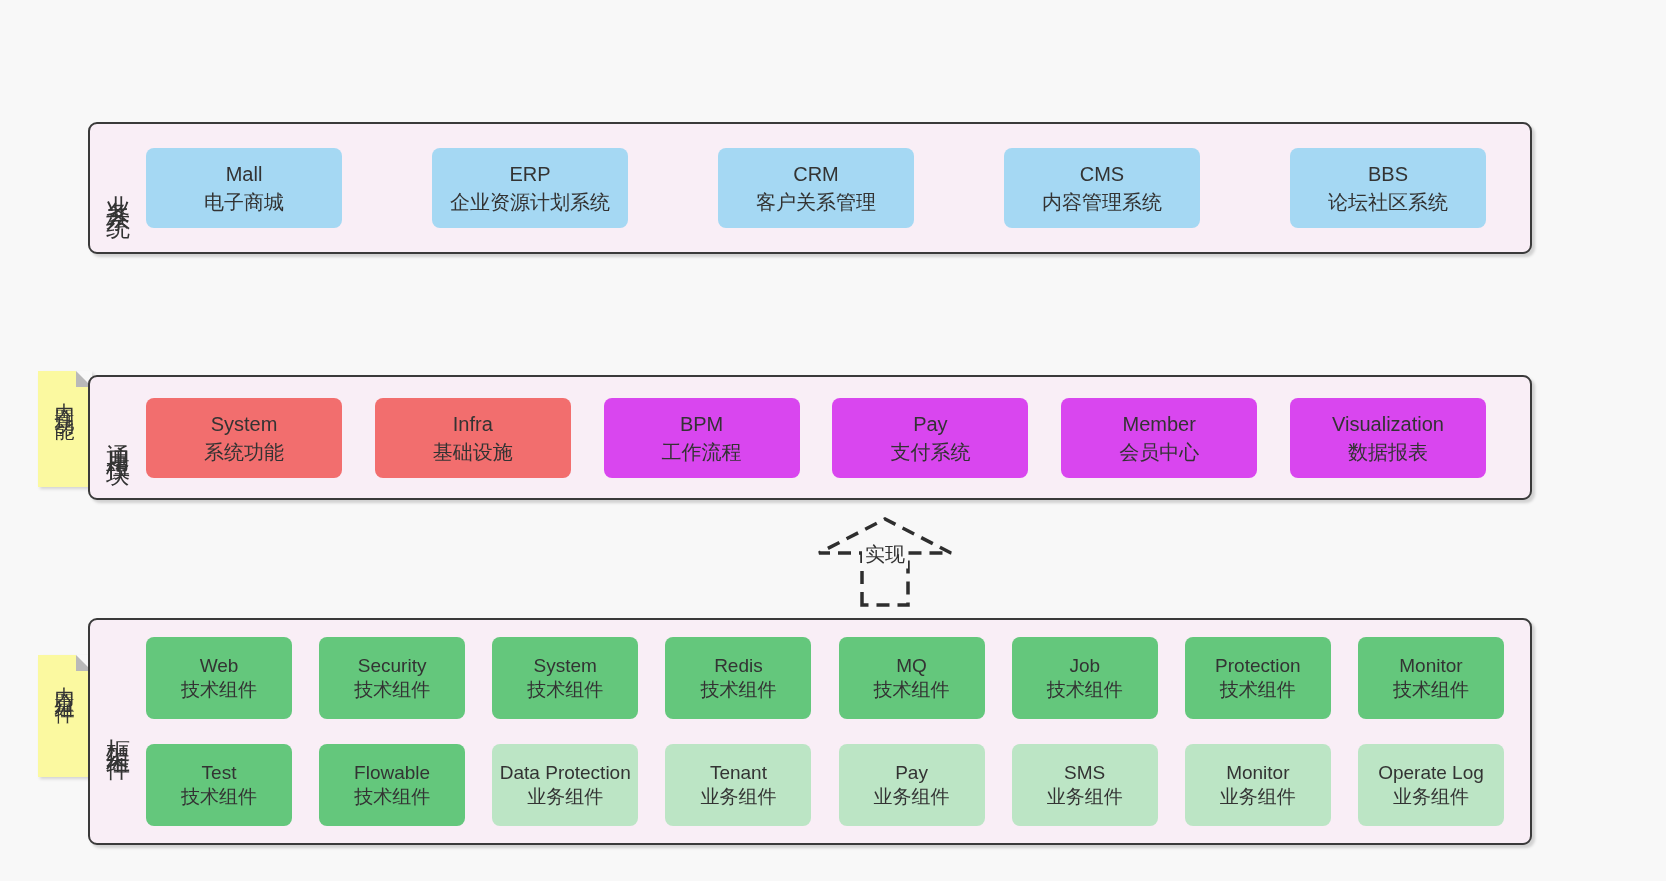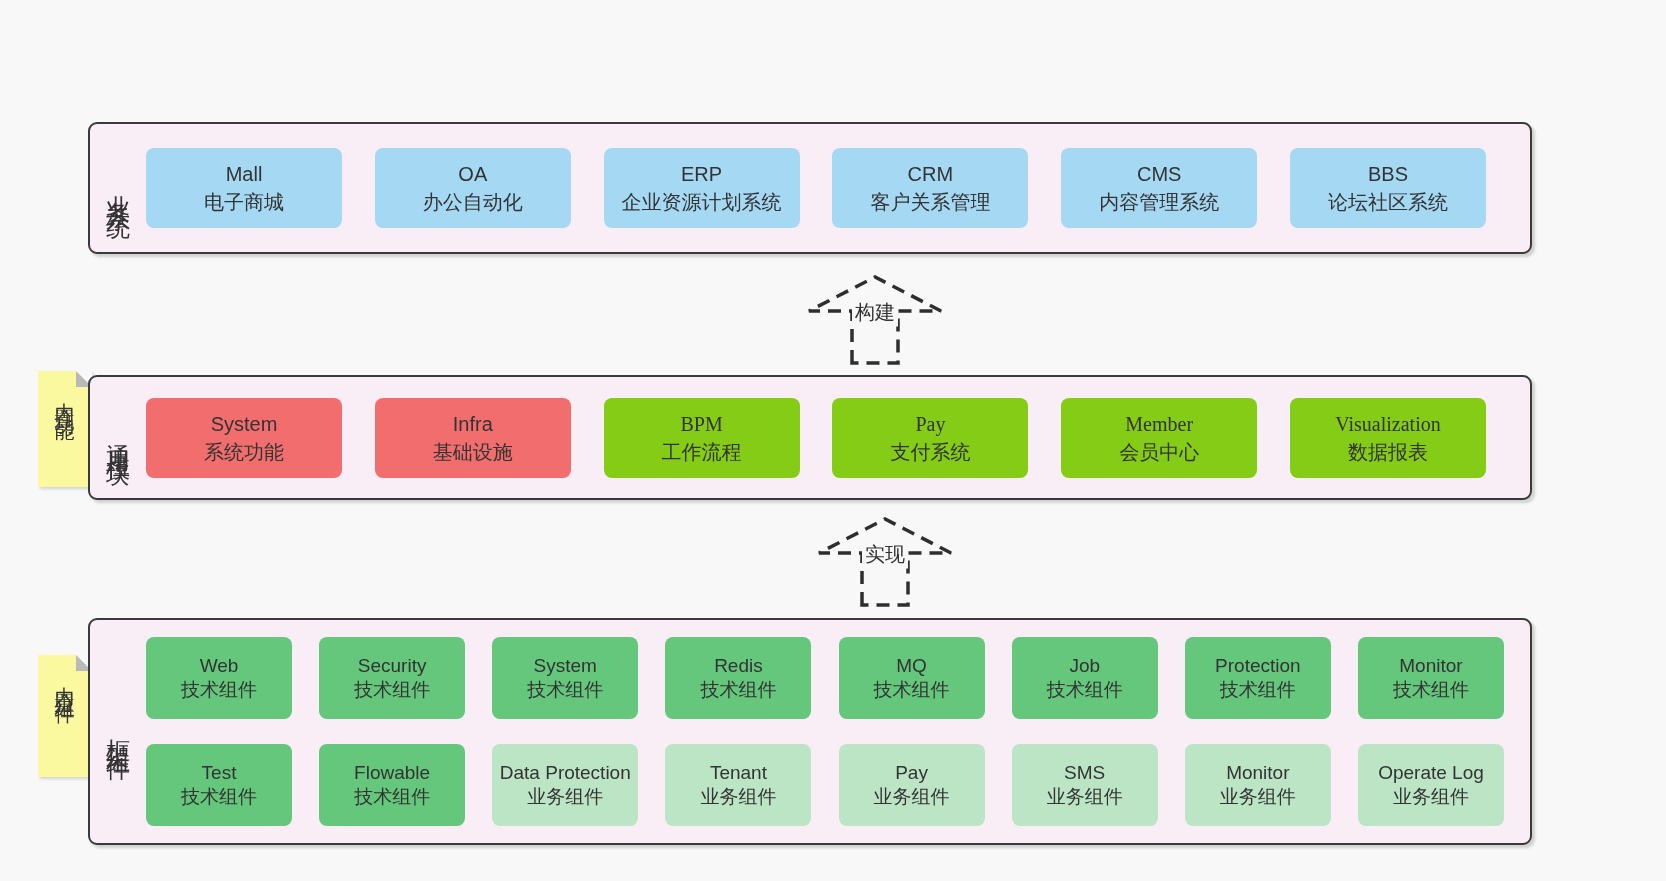--- a/index.html
+++ b/index.html
@@ -36,21 +36,21 @@
   
   .box {
     box-sizing:border-box; border-radius:8px;
     display:flex; flex-direction:column; justify-content:center; align-items:center;
     text-align:center; color:#333; padding:4px 6px;
   }
   .box-lg { width:196px; height:80px; font-size:20px; line-height:28px; }
   .box-sm { width:146px; height:82px; font-size:19px; line-height:24px; }
   .v-blue        { background:#a5d8f3; }
   .v-red         { background:#f26e6e; }
-  .v-pink        { background:#84cc16;font-family:Liberation Serif, serif; }
+  .v-pink        { background:#d946ef; }
   .v-green       { background:#64c77c; }
   .v-green-light { background:#bce5c5; }
 
   
   .sticky {
     position:absolute; box-sizing:border-box; background:#fbf9a0;
     display:flex; justify-content:center; padding-top:16px;
     box-shadow:2px 2px 3px rgba(0,0,0,.15); z-index:1;
   }
   .sticky::before {
@@ -82,49 +82,39 @@
     <div class="band-label">
       <span class="vtext">业务系统</span>
     </div>
     <div class="rows">
       <div class="row">
           <div class="box box-lg v-blue">
             <div class="box-title">Mall</div>
             <div class="box-sub">电子商城</div>
           </div>
           <div class="box box-lg v-blue">
-            <div class="box-title">OA</div>
-            <div class="box-sub">办公自动化</div>
-          </div>
-          <div class="box box-lg v-blue">
             <div class="box-title">ERP</div>
             <div class="box-sub">企业资源计划系统</div>
           </div>
           <div class="box box-lg v-blue">
             <div class="box-title">CRM</div>
             <div class="box-sub">客户关系管理</div>
           </div>
           <div class="box box-lg v-blue">
             <div class="box-title">CMS</div>
             <div class="box-sub">内容管理系统</div>
           </div>
           <div class="box box-lg v-blue">
             <div class="box-title">BBS</div>
             <div class="box-sub">论坛社区系统</div>
           </div>
         </div>
     </div>
   </section>
 
-  <div class="arrow arrow1">
-    <svg viewBox="0 0 140 92">
-      <path class="arrow-path" d="M47 89 L47 37 L4 37 L70 3 L136 37 L93 37 L93 89 Z"></path>
-    </svg>
-    <span class="arrow-label">构建</span>
-  </div>
 
   <div class="sticky sticky1">
     <span class="vtext">内置功能</span>
   </div>
 
   <section class="band band2">
     <div class="band-label">
       <span class="vtext">通用模块</span>
     </div>
     <div class="rows">

